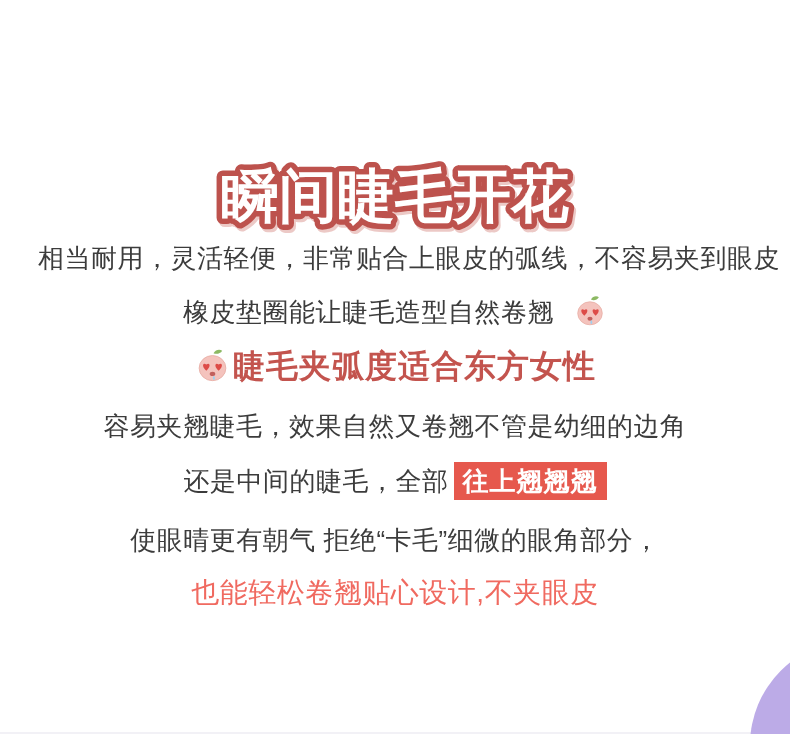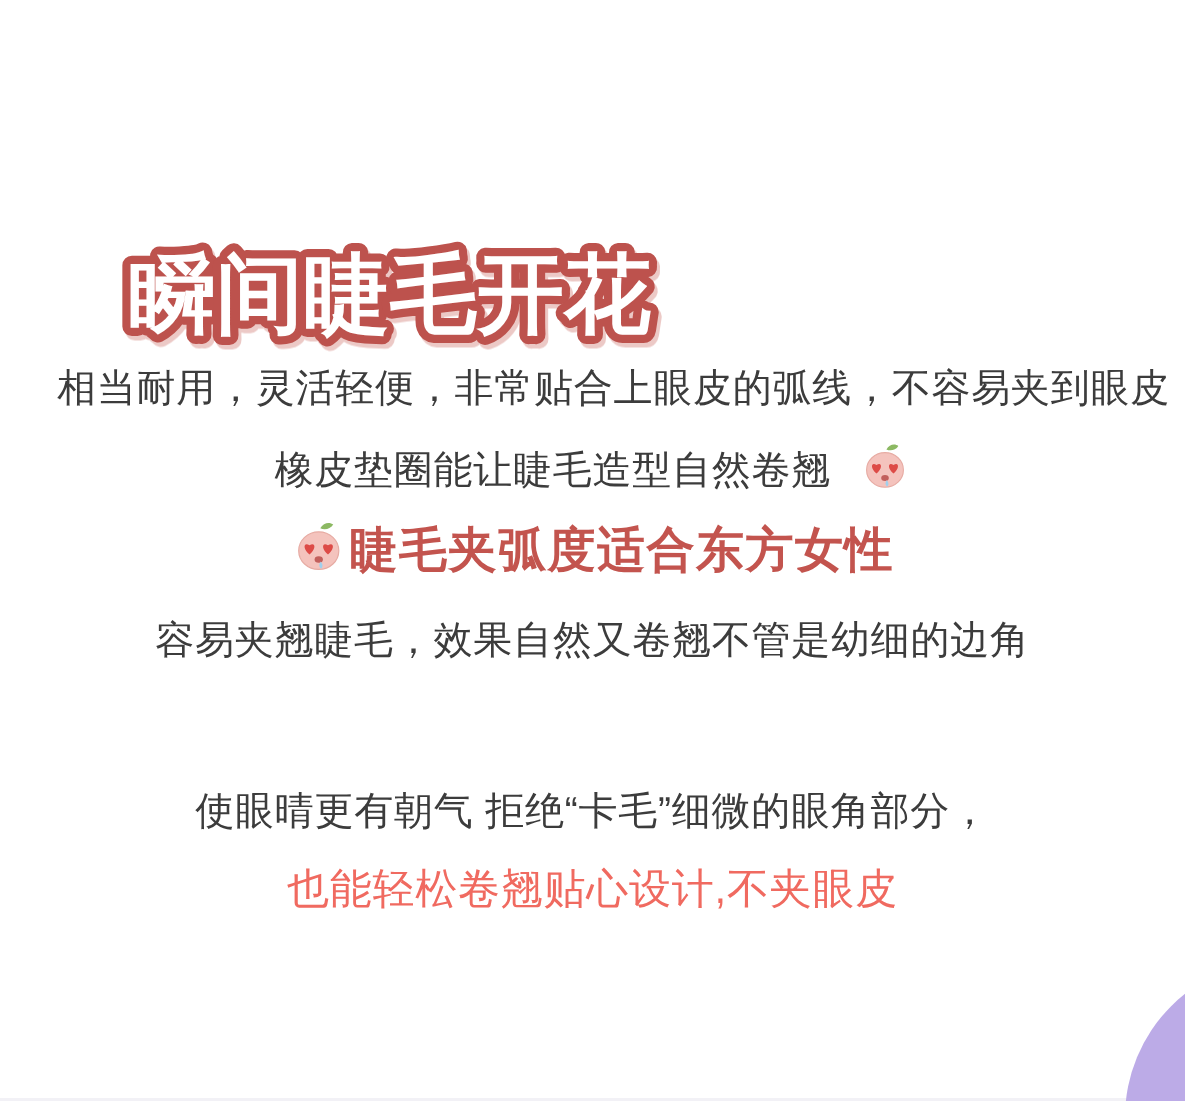--- a/index.html
+++ b/index.html
@@ -21,20 +21,21 @@
     font-size: 26px;
     line-height: 36px;
     letter-spacing: 0.5px;
     white-space: nowrap;
   }
   .title-wrap {
     position: absolute;
     top: 140px;
     left: 0;
     right: 0;
+    text-align: center;
   }
   .title-svg {
     filter: drop-shadow(2px 3px 0 #ecc9c6);
   }
   .title-svg text {
     font-family: "Liberation Sans", "DejaVu Sans", sans-serif;
     font-size: 58px;
     font-weight: 900;
     fill: #ffffff;
     stroke: #bd524d;
@@ -147,20 +148,24 @@
         <path d="M24 24 C19.5 20.5 20 15.5 24 18 C28 15.5 28.5 20.5 24 24 Z" fill="#dd4b47"></path>
         <ellipse cx="18" cy="27.2" rx="2.7" ry="2.1" fill="#c25f5c"></ellipse>
         <path d="M19.3 28.6 q2.2 3 0.2 4.6 q-2.2 -1.6 -0.2 -4.6 Z" fill="#9fd0ee"></path>
       </svg>
     </span>
     <span class="subheading">睫毛夹弧度适合东方女性</span>
   </div>
 
   <div class="line line-4">容易夹翘睫毛，效果自然又卷翘不管是幼细的边角</div>
 
+  <div class="row row-5">
+    <span class="prefix">还是中间的睫毛，全部</span>
+    <span class="highlight-badge">往上翘翘翘</span>
+  </div>
 
   <div class="line line-7">也能轻松卷翘贴心设计,不夹眼皮</div>
 
   <div class="line line-6">使眼晴更有朝气 拒绝“卡毛”细微的眼角部分，</div>
 
   <div class="section-divider"></div>
   <div class="decor-circle"></div>
 
 </div>
 

